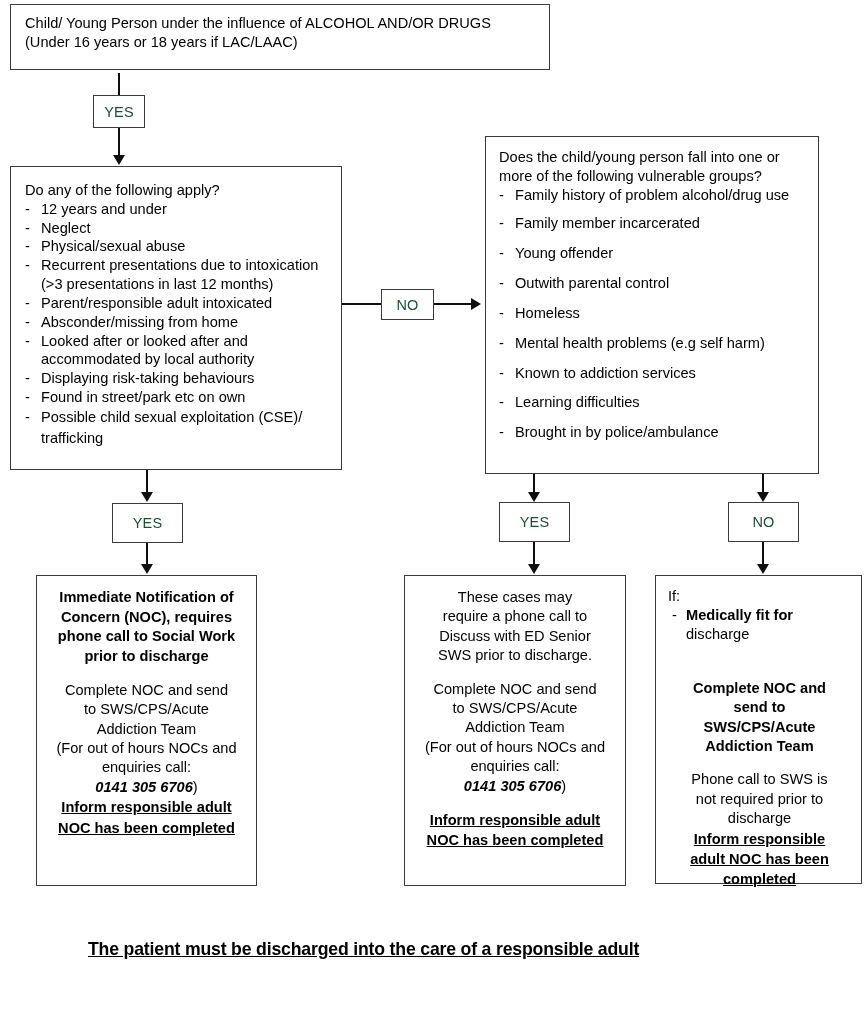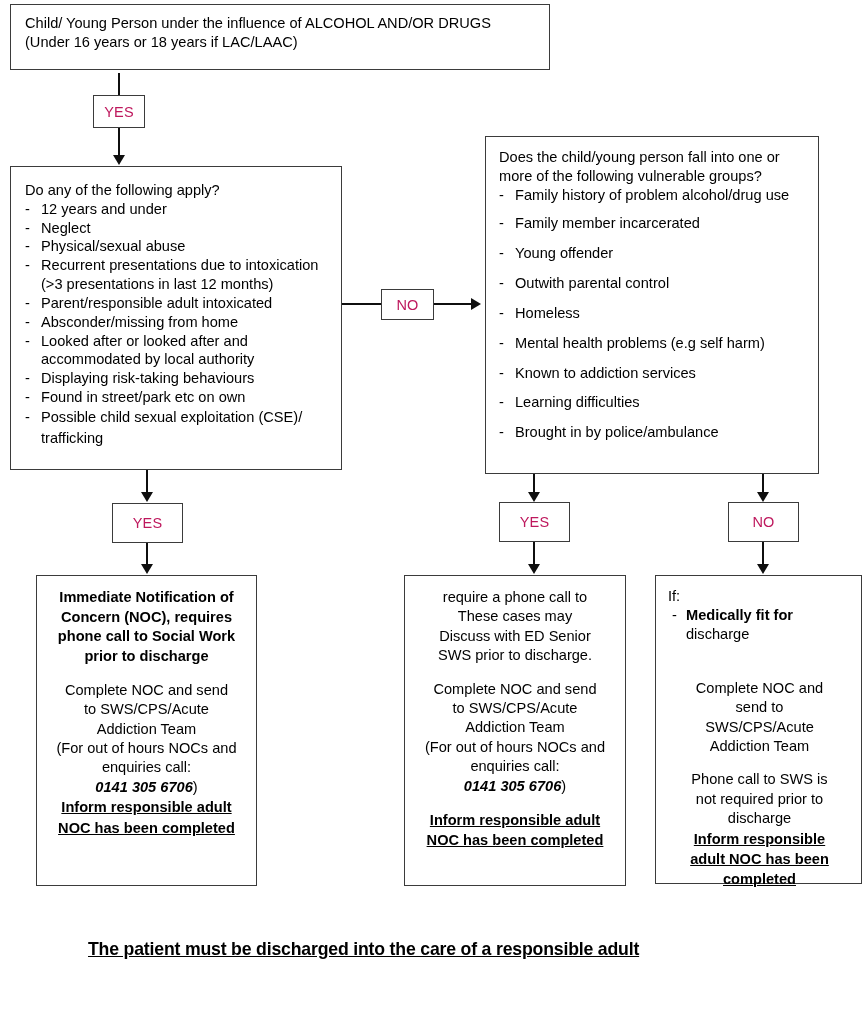--- a/index.html
+++ b/index.html
@@ -35,21 +35,21 @@
   .tag {
     position: absolute;
     border: 1.6px solid #3b3b3b;
     background: #ffffff;
     box-sizing: border-box;
     display: flex;
     align-items: center;
     justify-content: center;
     font-size: 14.5px;
     letter-spacing: .2px;
-    color: #be185d;
+    color: #14532d;
   }
 
   
   ul.dash {
     list-style: none;
     margin: 0;
     padding: 0;
   }
   ul.dash li {
     position: relative;
@@ -222,22 +222,22 @@
       <div style="line-height:1.4;">
         <div class="b u">Inform responsible adult</div>
         <div class="b u">NOC has been completed</div>
       </div>
     </div>
   </div>
 
   <div class="outcome" style="left:404px; top:575px; width:222px; height:311px;">
     <div class="pad center">
       <div class="blk" style="line-height:1.33;">
+        <div>These cases may</div>
         <div>require a phone call to</div>
-        <div>These cases may</div>
         <div>Discuss with ED Senior</div>
         <div>SWS prior to discharge.</div>
       </div>
       <div class="blk" style="line-height:1.33;">
         <div>Complete NOC and send</div>
         <div>to SWS/CPS/Acute</div>
         <div>Addiction Team</div>
         <div>(For out of hours NOCs and</div>
         <div>enquiries call:</div>
         <div>
@@ -252,21 +252,21 @@
   </div>
 
   <div class="outcome" style="left:655px; top:575px; width:207px; height:309px;">
     <div class="pad" style="padding:11px 10px 8px 12px;">
       <div class="left">If:</div>
       <div class="left" style="position:relative; padding-left:18px; line-height:1.33; margin-bottom:34px;">
         <span class="dash-mark" style="position:absolute; left:4px; top:0;">-</span>
         <span class="b">Medically fit for</span>
         <div>discharge</div>
       </div>
-      <div class="center blk" style="line-height:1.33;">
+      <div class="center blk" style="line-height:1.33;font-weight:bold;">
         <div>Complete NOC and</div>
         <div>send to</div>
         <div>SWS/CPS/Acute</div>
         <div>Addiction Team</div>
       </div>
       <div class="center" style="line-height:1.33;">
         <div>Phone call to SWS is</div>
         <div>not required prior to</div>
         <div>discharge</div>
       </div>

